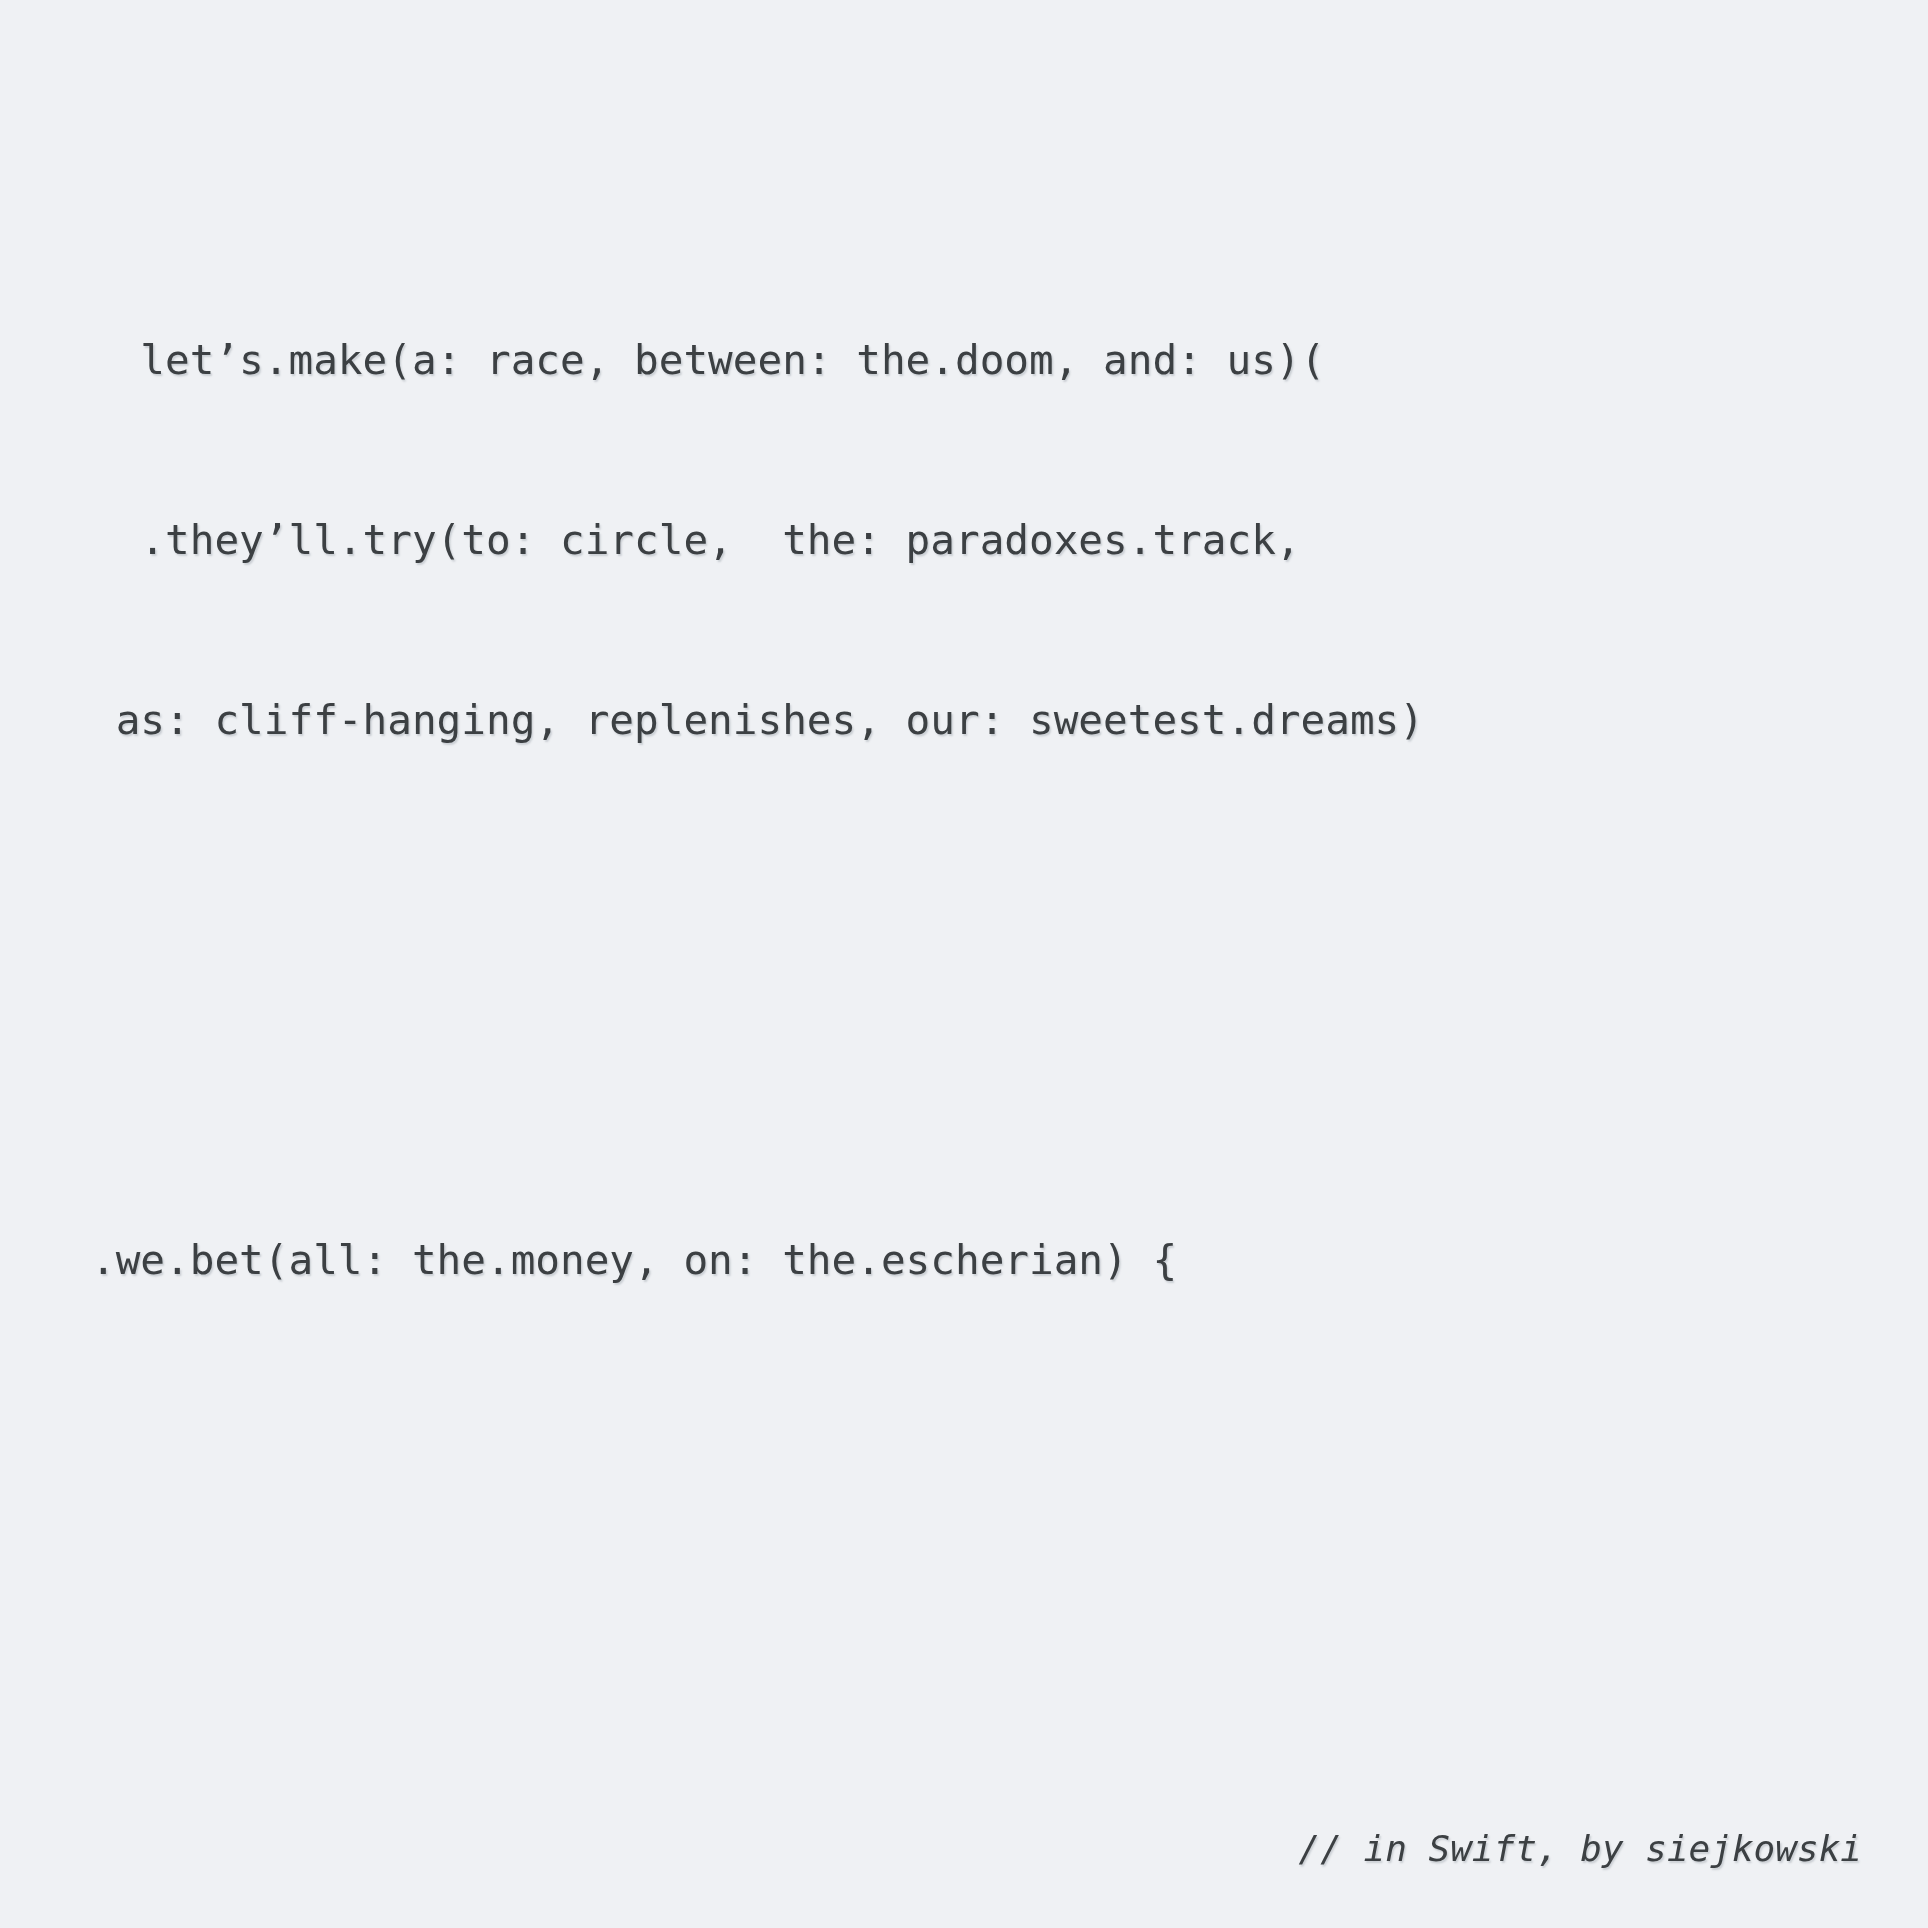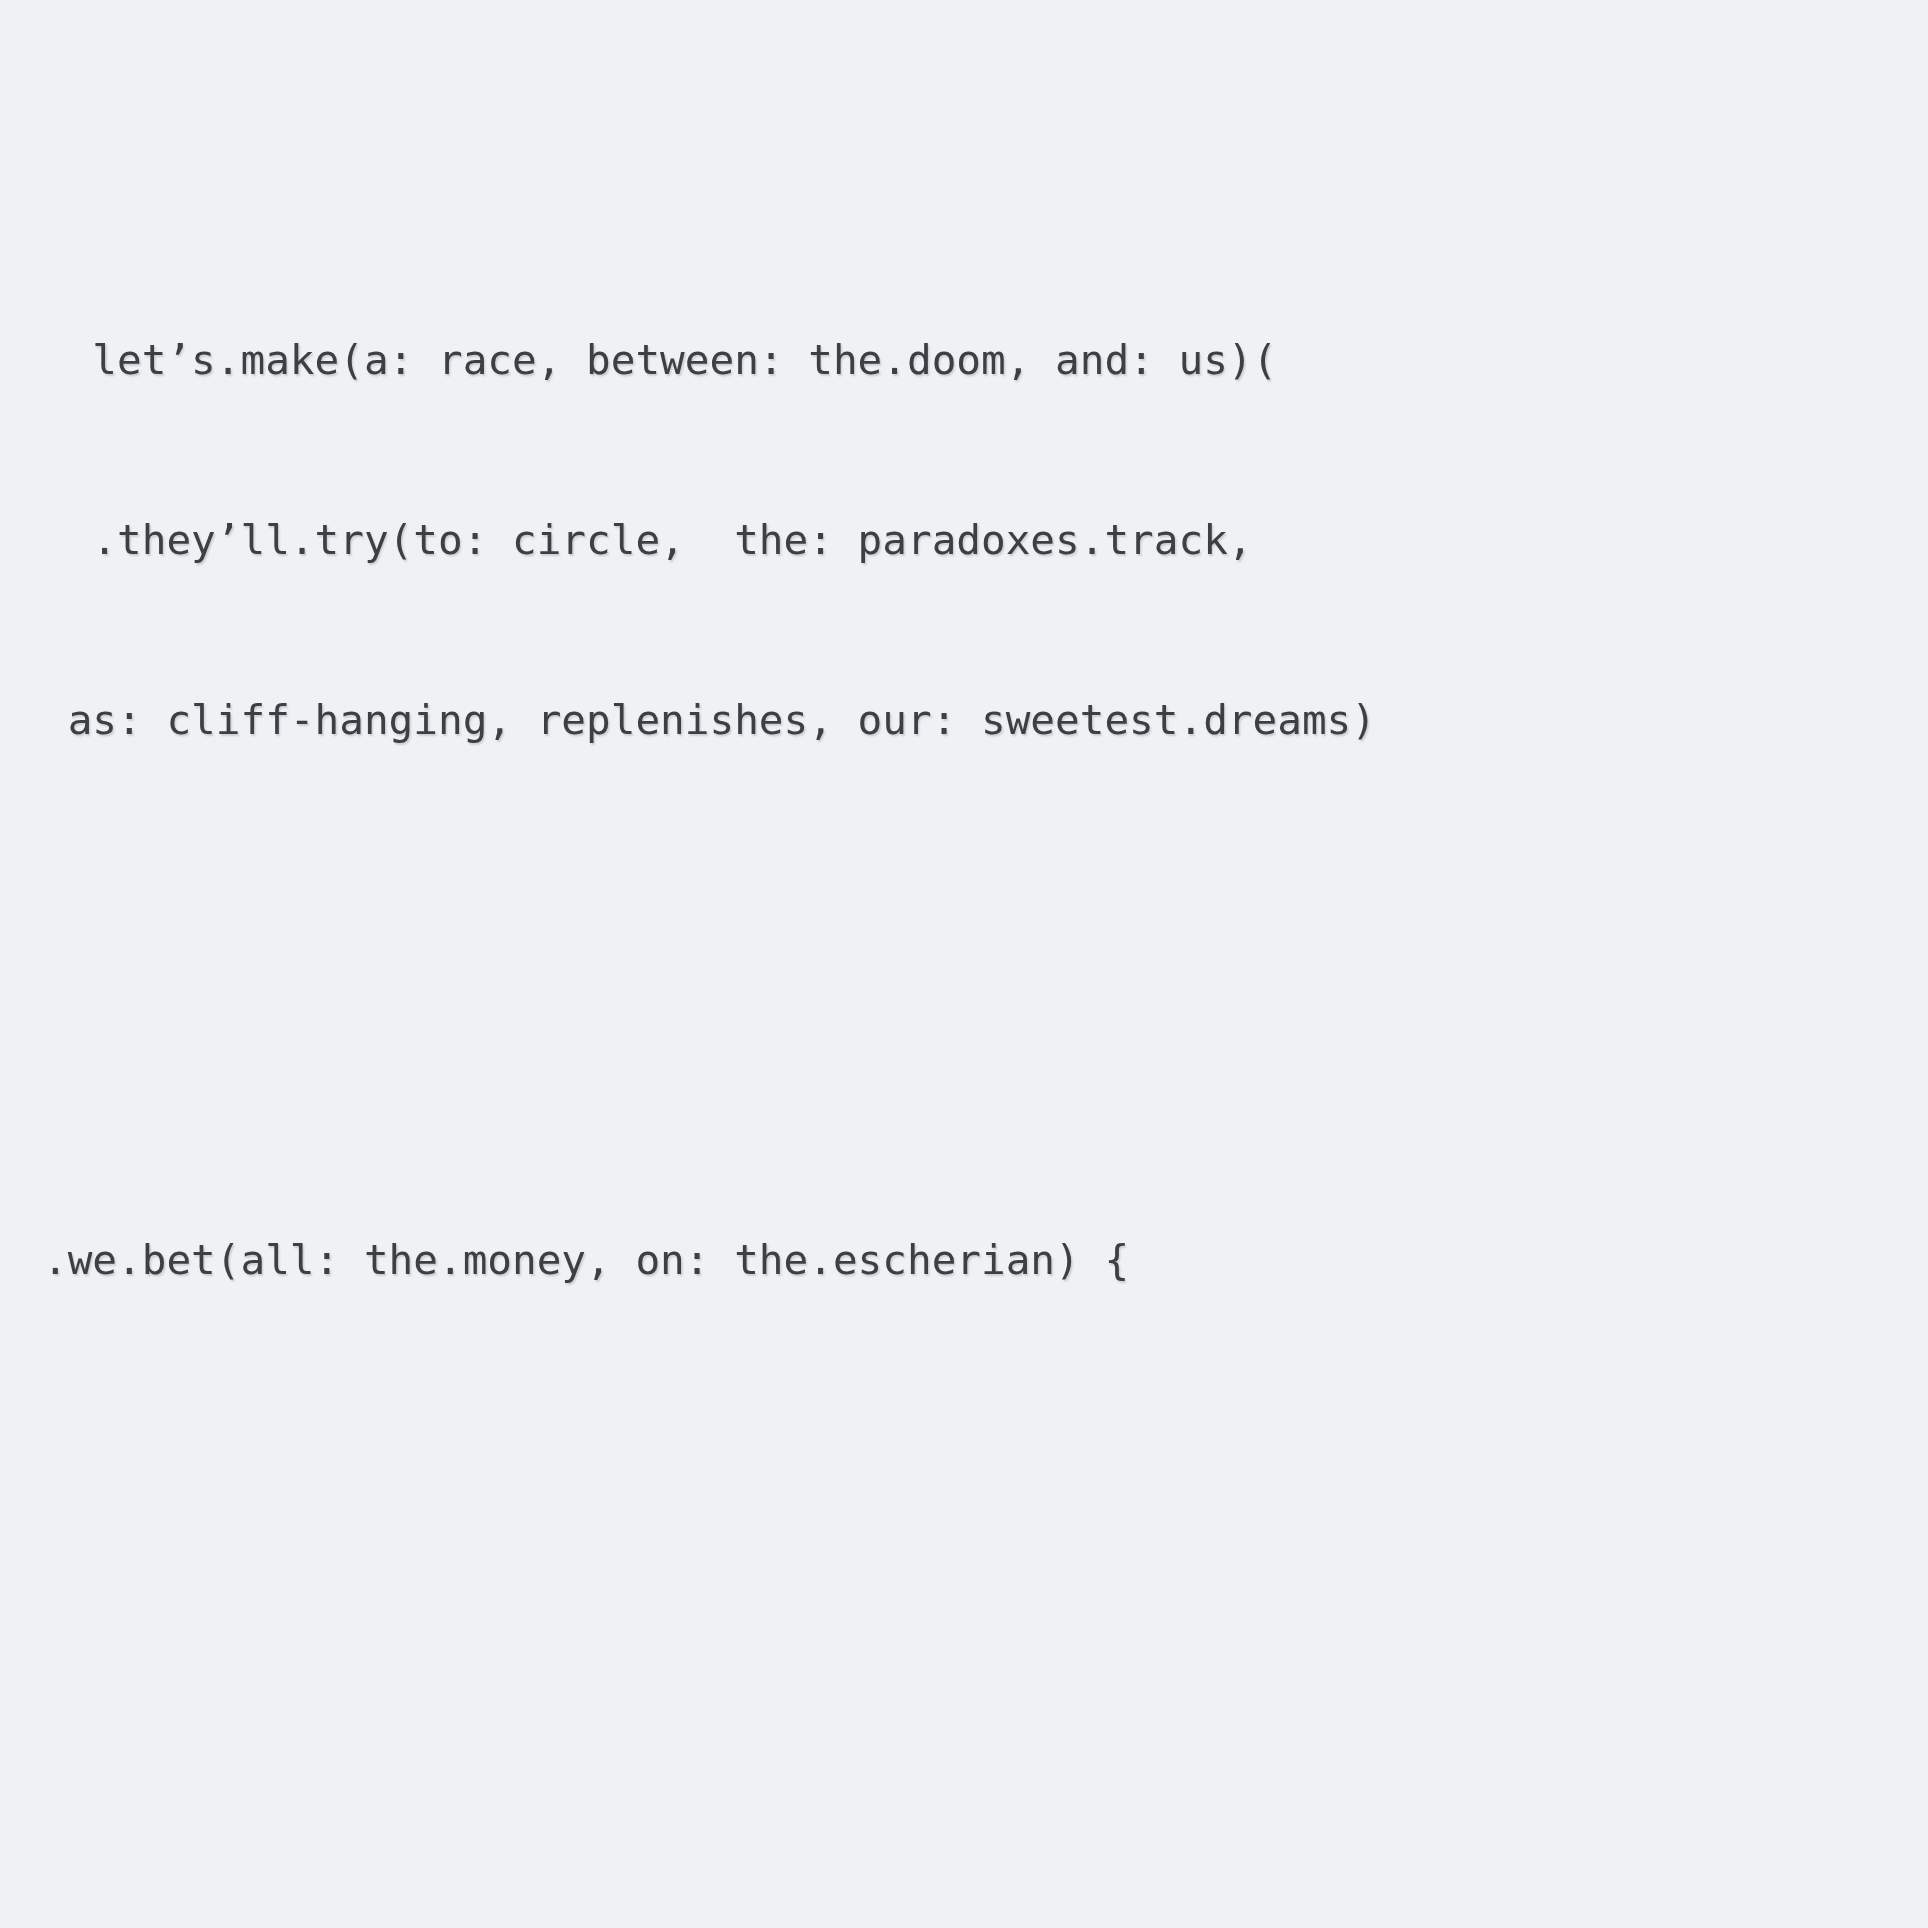--- a/index.html
+++ b/index.html
@@ -14,21 +14,21 @@
     font-family: "DejaVu Sans Mono", "Liberation Mono", monospace;
     color: #3c4043;
     overflow: hidden;
   }
 
   #poem-root {
     position: relative;
     width: 1928px;
     height: 1928px;
     box-sizing: border-box;
-    padding: 90px 66px 0 43px;
+    padding: 90px 66px 0 91px;
   }
 
   .code-block {
     position: relative;
     font-size: 41px;
     line-height: 60px;
     letter-spacing: 0px;
     white-space: pre;
     text-shadow: 1.4px 1.9px 1.9px rgba(120,128,140,0.30);
   }
@@ -103,15 +103,16 @@
 
     
     
     
 
     
     
 
   </div>
 
+  <div class="signature">// in Swift, by siejkowski</div>
 
 </div>
 
 
 </body></html>

